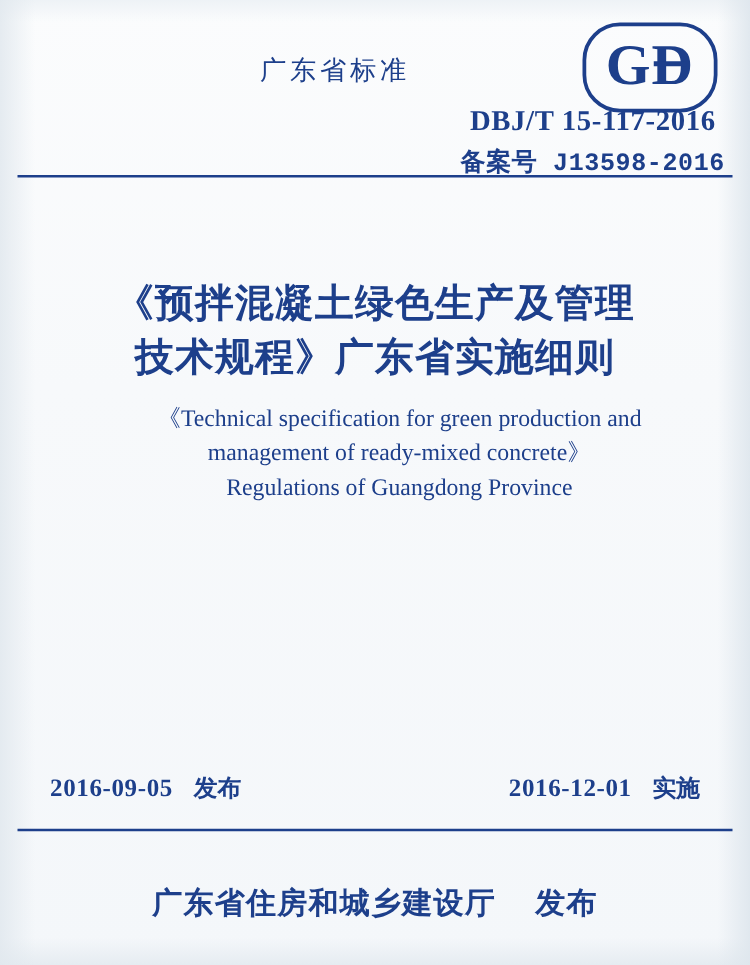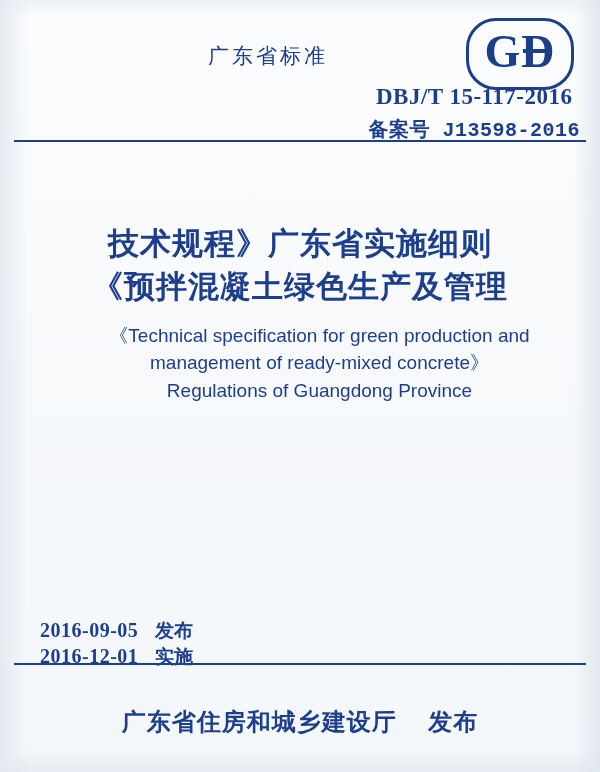--- a/index.html
+++ b/index.html
@@ -122,36 +122,35 @@
   }
   .title-cn {
     font-family: "DejaVu Sans", sans-serif;
     font-size: 31px;
     font-weight: bold;
     line-height: 1.38;
     letter-spacing: 1px;
   }
   .title-en {
     margin-top: 14px;
-    font-family: Liberation Sans, sans-serif;
+    font-family: Liberation Serif, serif;
     font-size: 19px;
     line-height: 1.45;
     padding-left: 39px;
   }
 
   
   .date-row {
     position: absolute;
     top: 618px;
     left: 40px;
     right: 40px;
     display: flex;
     justify-content: space-between;
     color: #1d3f8b;
-    flex-direction: column;
   }
   .date-item {
     font-family: "DejaVu Sans", sans-serif;
     font-size: 19px;
     font-weight: bold;
     white-space: nowrap;
   }
   .date-item .d-num {
     font-family: "Liberation Serif", serif;
     font-size: 20px;
@@ -192,22 +191,22 @@
   <div class="std-name">广东省标准</div>
 
   <div class="std-codes">
     <div class="line1">DBJ/T 15-117-2016</div>
     <div class="line2">备案号 J13598-2016</div>
   </div>
 
   <div class="rule rule-top"></div>
 
   <div class="title-zone">
+    <div class="title-cn">《预拌混凝土绿色生产及管理</div>
     <div class="title-cn">技术规程》广东省实施细则</div>
-    <div class="title-cn">《预拌混凝土绿色生产及管理</div>
     <div class="title-en">《Technical specification for green production and</div>
     <div class="title-en" style="margin-top:0">management of ready-mixed concrete》</div>
     <div class="title-en" style="margin-top:0">Regulations of Guangdong Province</div>
   </div>
 
   <div class="date-row">
     <div class="date-item">
       <span class="d-num">2016-09-05</span>
       <span class="d-word">发布</span>
     </div>

